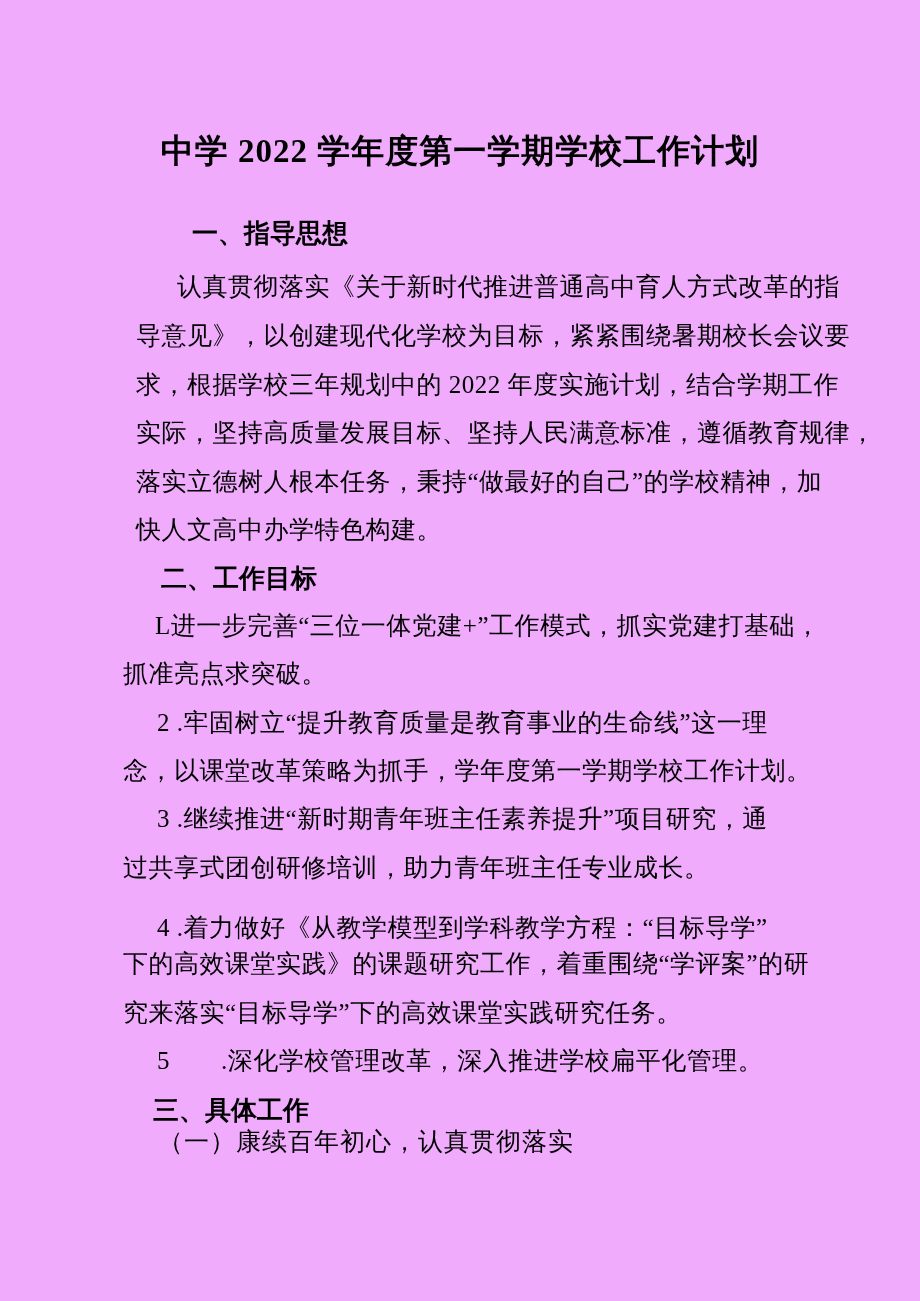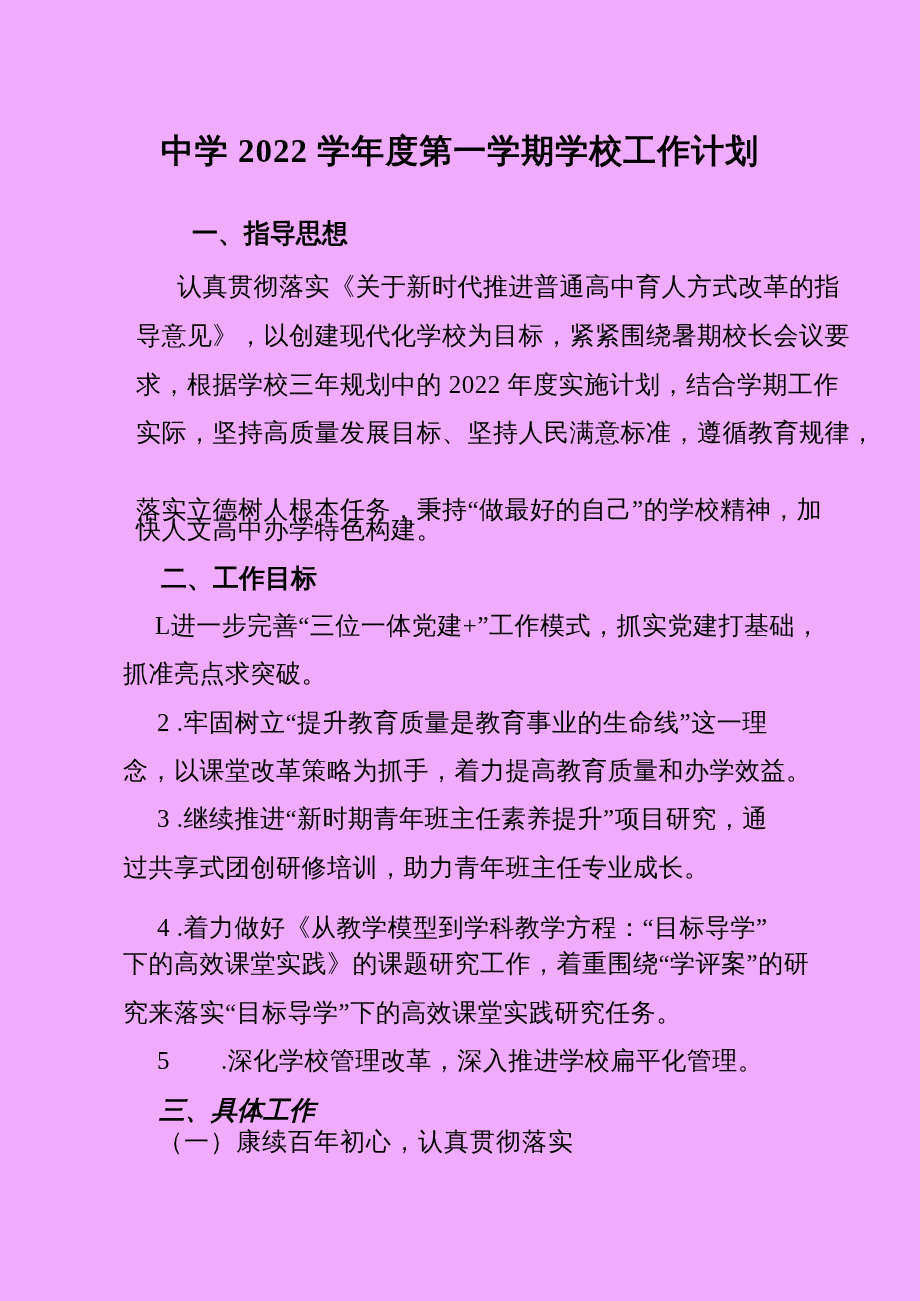--- a/index.html
+++ b/index.html
@@ -49,53 +49,53 @@
     line-height: 30px;
     letter-spacing: 1px;
   }
   
   .ln0  { top: 131px; }
   .ln1  { top: 218px; left: 160px; margin-left: 32px; }
   .ln2  { top: 272px; left: 177px; }
   .ln3  { top: 321px; left: 136px; }
   .ln4  { top: 370px; left: 136px; }
   .ln5  { top: 418px; left: 136px; }
-  .ln6  { top: 467px; left: 136px; margin-top: 28px; }
+  .ln6  { top: 467px; left: 136px; }
   .ln7  { top: 515px; left: 136px; }
   .ln8  { top: 563px; left: 161px; }
   .ln9  { top: 611px; left: 155px; }
   .ln10 { top: 659px; left: 123px; }
   .ln11 { top: 708px; left: 157px; }
   .ln12 { top: 756px; left: 123px; }
   .ln13 { top: 804px; left: 157px; }
   .ln14 { top: 853px; left: 123px; }
   .ln15 { top: 901px; left: 157px; margin-top: 12px; }
   .ln16 { top: 949px; left: 123px; }
   .ln17 { top: 998px; left: 123px; }
   .ln18 { top: 1046px; left: 157px; }
-  .ln19 { top: 1095px; left: 159px; font-style: italic; }
+  .ln19 { top: 1095px; left: 153px; }
   .ln20 { top: 1127px; left: 158px; }
 </style>
 </head>
 <body>
 
 <div class="page">
   <div class="ln t ln0">中学 2022 学年度第一学期学校工作计划</div>
   <div class="ln h ln1">一、指导思想</div>
   <div class="ln b ln2">认真贯彻落实《关于新时代推进普通高中育人方式改革的指</div>
   <div class="ln b ln3">导意见》，以创建现代化学校为目标，紧紧围绕暑期校长会议要</div>
   <div class="ln b ln4">求，根据学校三年规划中的 2022 年度实施计划，结合学期工作</div>
   <div class="ln b ln5">实际，坚持高质量发展目标、坚持人民满意标准，遵循教育规律，</div>
   <div class="ln b ln6">落实立德树人根本任务，秉持“做最好的自己”的学校精神，加</div>
   <div class="ln b ln7">快人文高中办学特色构建。</div>
   <div class="ln h ln8">二、工作目标</div>
   <div class="ln b ln9">L进一步完善“三位一体党建+”工作模式，抓实党建打基础，</div>
   <div class="ln b ln10">抓准亮点求突破。</div>
   <div class="ln b ln11">2 .牢固树立“提升教育质量是教育事业的生命线”这一理</div>
-  <div class="ln b ln12">念，以课堂改革策略为抓手，着力提高教育质量和办学效益。</div>
+  <div class="ln b ln12">念，以课堂改革策略为抓手，学年度第一学期学校工作计划。</div>
   <div class="ln b ln13">3 .继续推进“新时期青年班主任素养提升”项目研究，通</div>
   <div class="ln b ln14">过共享式团创研修培训，助力青年班主任专业成长。</div>
   <div class="ln b ln15">4 .着力做好《从教学模型到学科教学方程：“目标导学”</div>
   <div class="ln b ln16">下的高效课堂实践》的课题研究工作，着重围绕“学评案”的研</div>
   <div class="ln b ln17">究来落实“目标导学”下的高效课堂实践研究任务。</div>
   <div class="ln b ln18">5　　.深化学校管理改革，深入推进学校扁平化管理。</div>
   <div class="ln h ln19">三、具体工作</div>
   <div class="ln k ln20">（一）康续百年初心，认真贯彻落实</div>
 </div>
 

